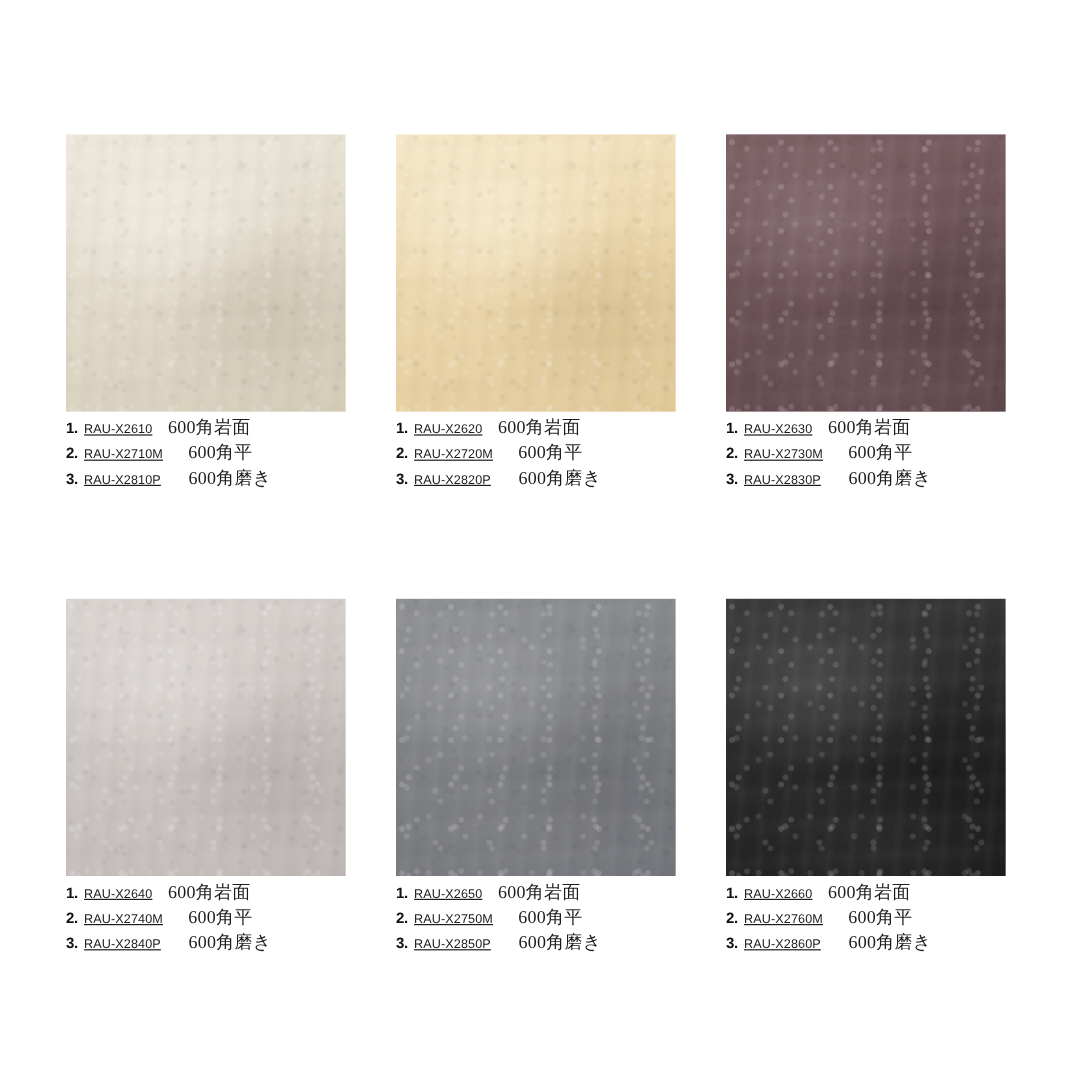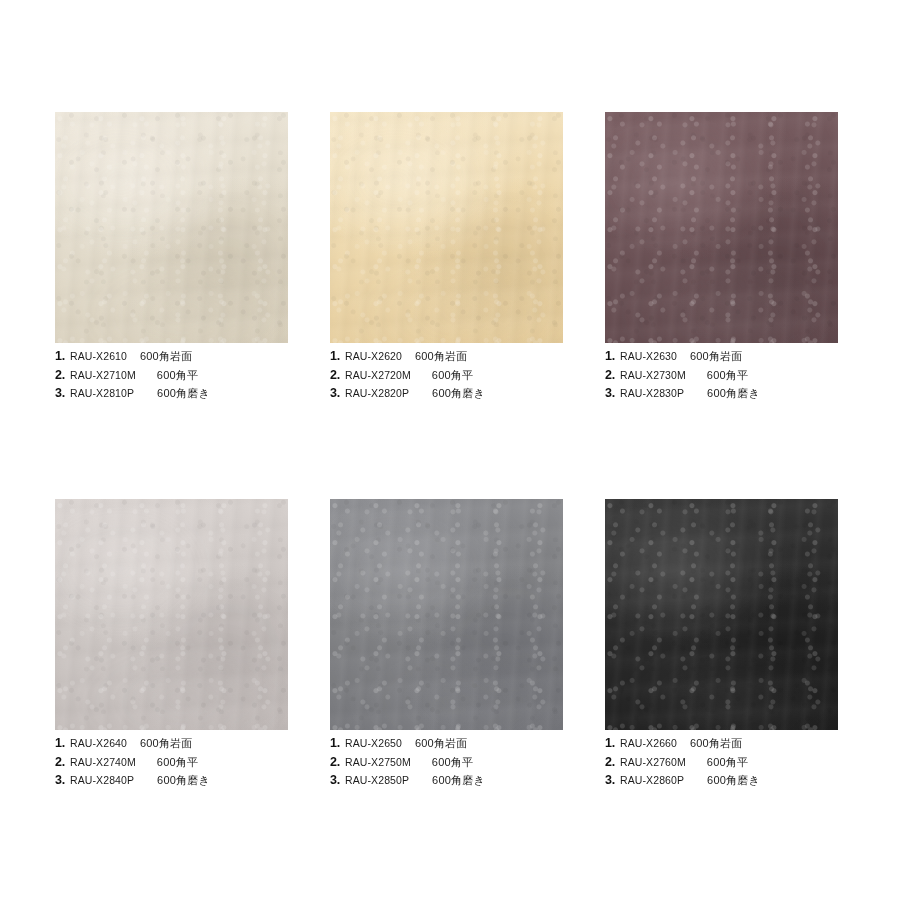--- a/index.html
+++ b/index.html
@@ -121,27 +121,29 @@
     font-weight: bold;
     color: #111111;
     margin-right: 5px;
     letter-spacing: -0.2px;
   }
 
   .code {
     font-size: 10.5px;
     color: #1c1c1c;
     letter-spacing: 0.1px;
+    text-decoration: underline;
   }
 
   .spec {
-    font-size: 11px;
+    font-size: 15px;
     color: #1c1c1c;
     margin-left: 13px;
     letter-spacing: 0.2px;
+    font-family: Liberation Serif, serif;
   }
 
   
   .caption-line.l2 .spec { margin-left: 15px; padding-left: 6px; }
   .caption-line.l3 .spec { margin-left: 23px; }
 </style>
 </head>
 <body>
 
 <div class="catalog-grid">

